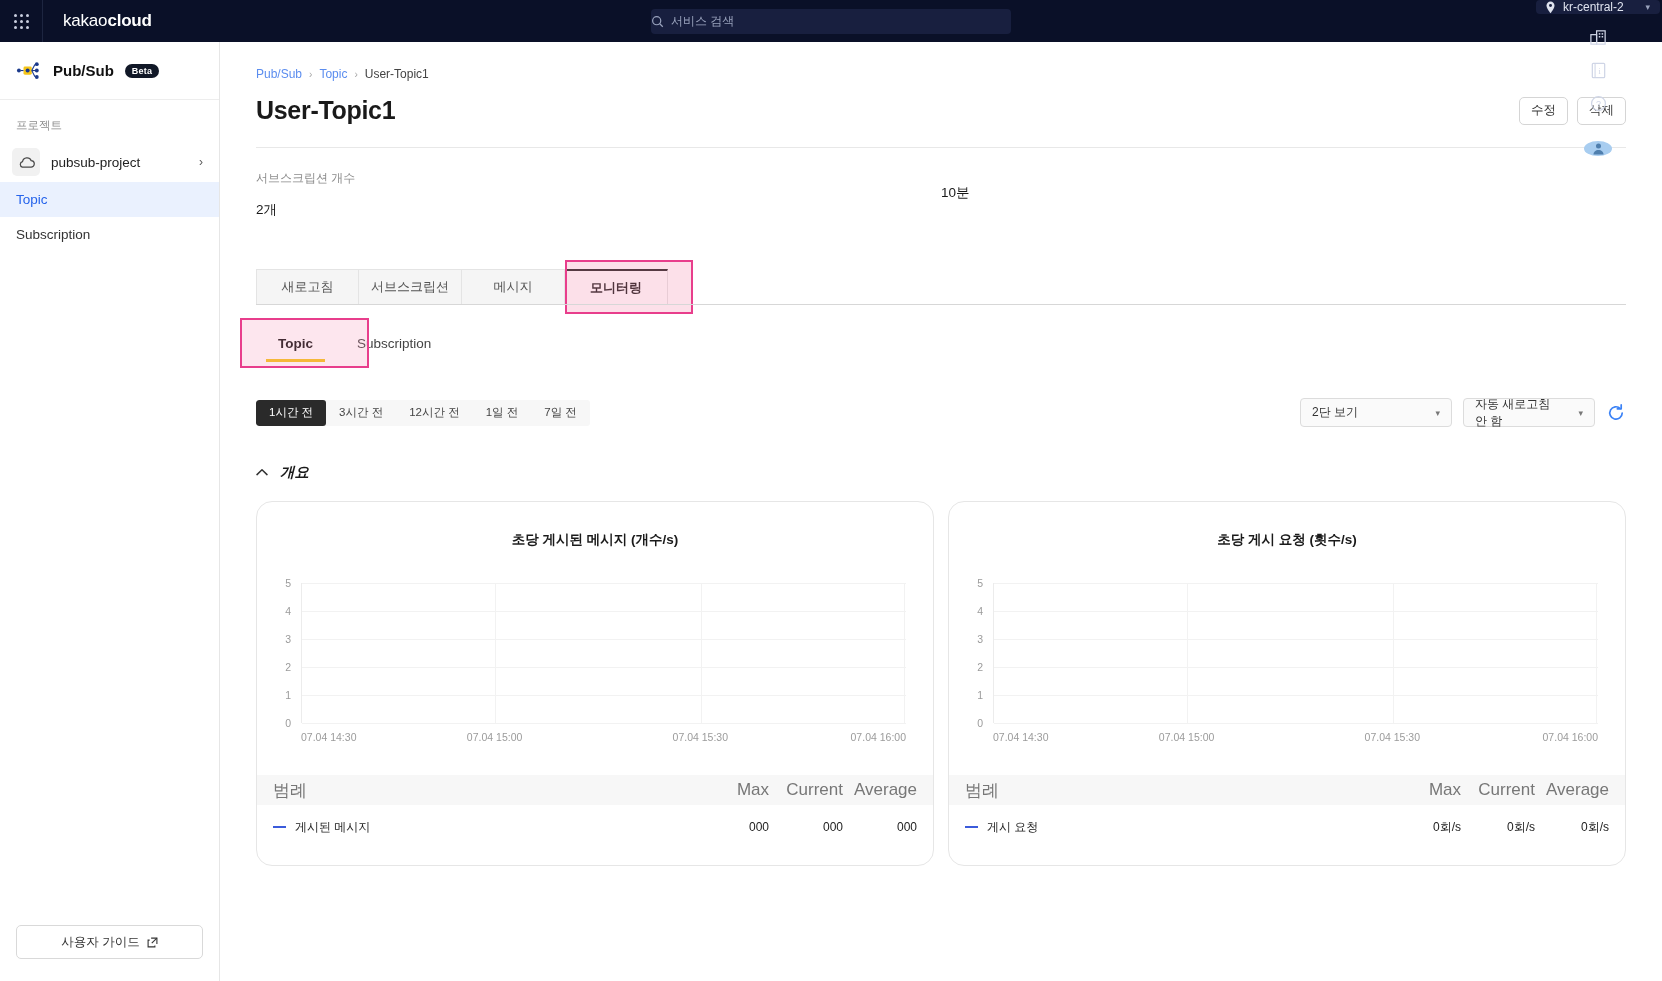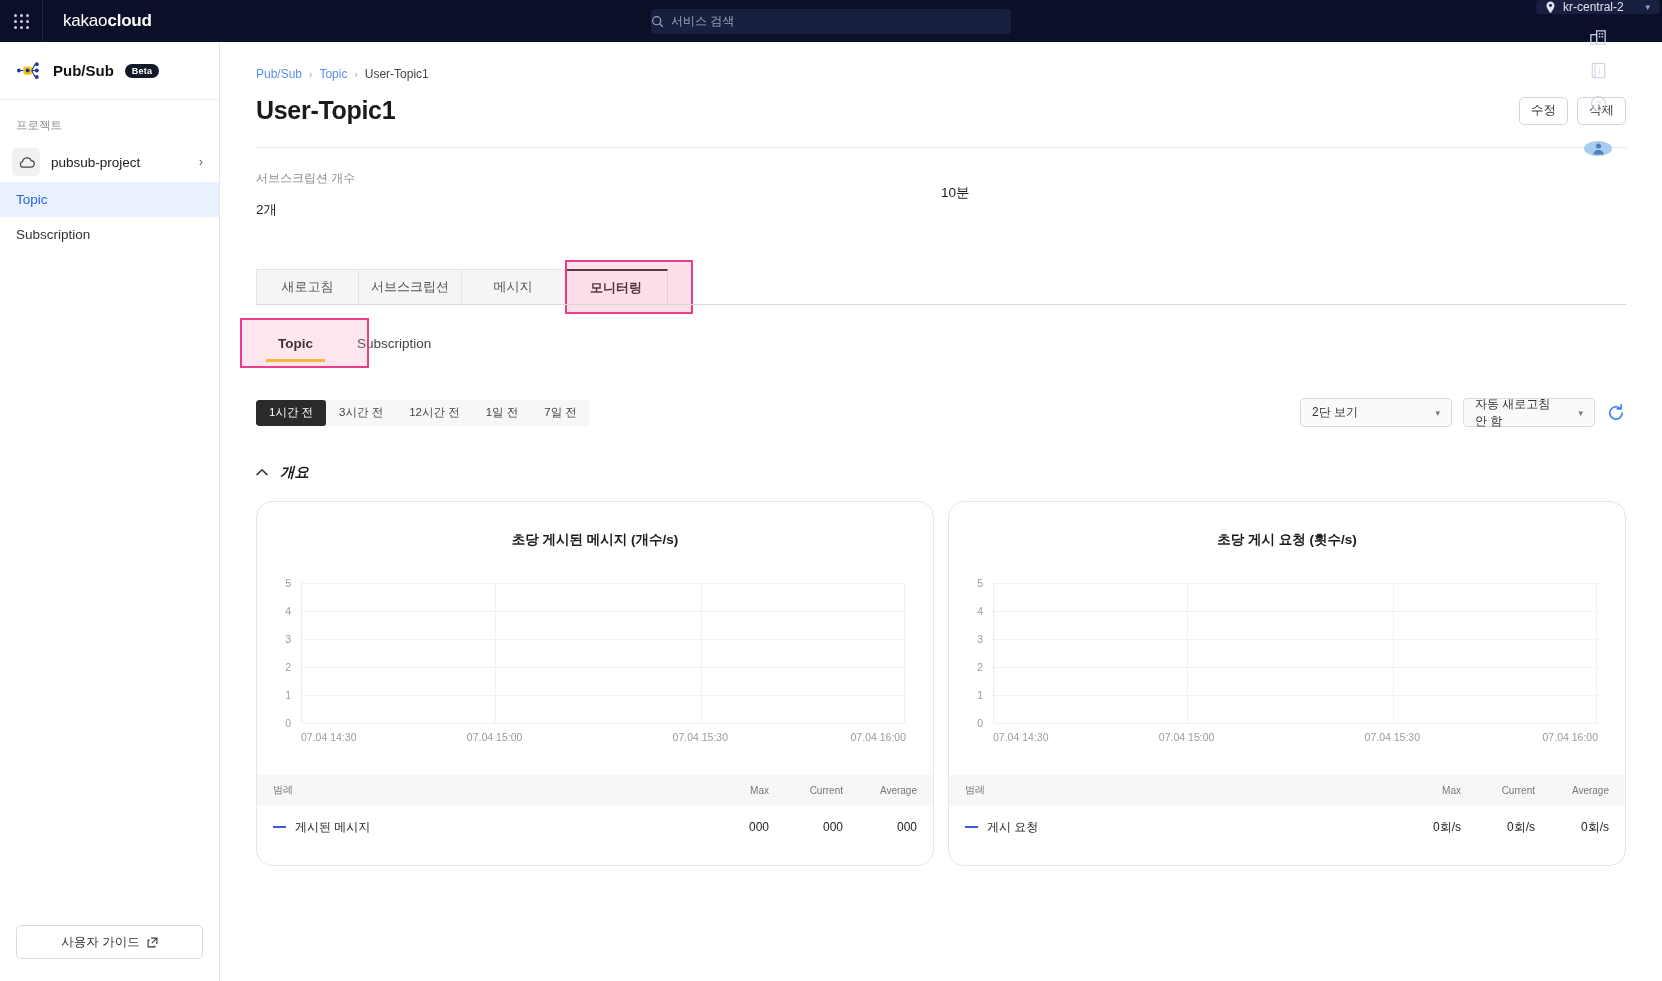--- a/index.html
+++ b/index.html
@@ -198,21 +198,21 @@
     position: absolute; left: 22px; right: 5px; top: 0; bottom: 0;
     border-left: 1px solid #ececec;
   }
   .gline { position:absolute; left:0; right:0; height:1px; background:#f2f2f2; }
   .vline { position:absolute; top:0; bottom:0; width:1px; background:#f2f2f2; }
   .xaxis { position:absolute; left: 22px; right:5px; top: 148px; height: 16px; }
   .xlab { position:absolute; font-size: 10.5px; color:#9b9b9b; white-space:nowrap; }
   .legend-table { margin-top: 52px; }
   .lt-head {
     display:flex; align-items:center; background:#f7f7f7; height: 30px;
-    font-size: 10px; color: #777; padding: 0 16px;
+    font-size: 17px; color: #777; padding: 0 16px;
   }
   .lt-head .c-name { flex: 1; }
   .lt-head .c-num { width: 74px; text-align: right; }
   .lt-row {
     display:flex; align-items:center; height: 32px; padding: 0 16px;
     font-size: 12px; color: #222; margin-top: 6px;
   }
   .lt-row .c-name { flex: 1; display:flex; align-items:center; gap: 9px; }
   .lt-row .c-num { width: 74px; text-align: right; color:#222; }
   .lg-dash { width: 13px; height: 2px; background: #3b5bdb; display:block; flex-shrink:0;}

